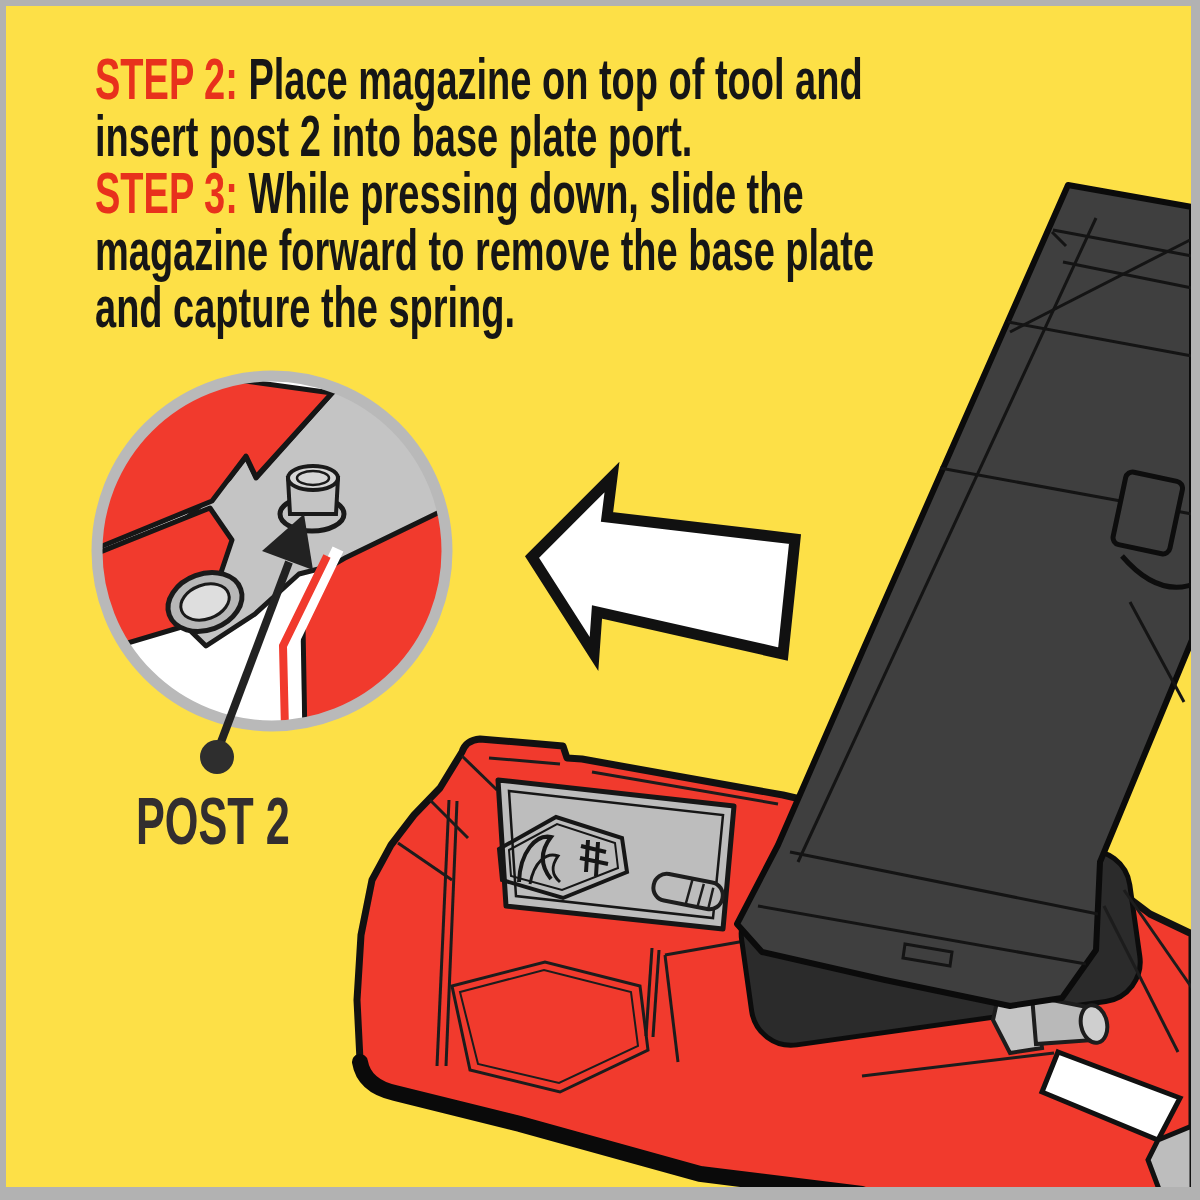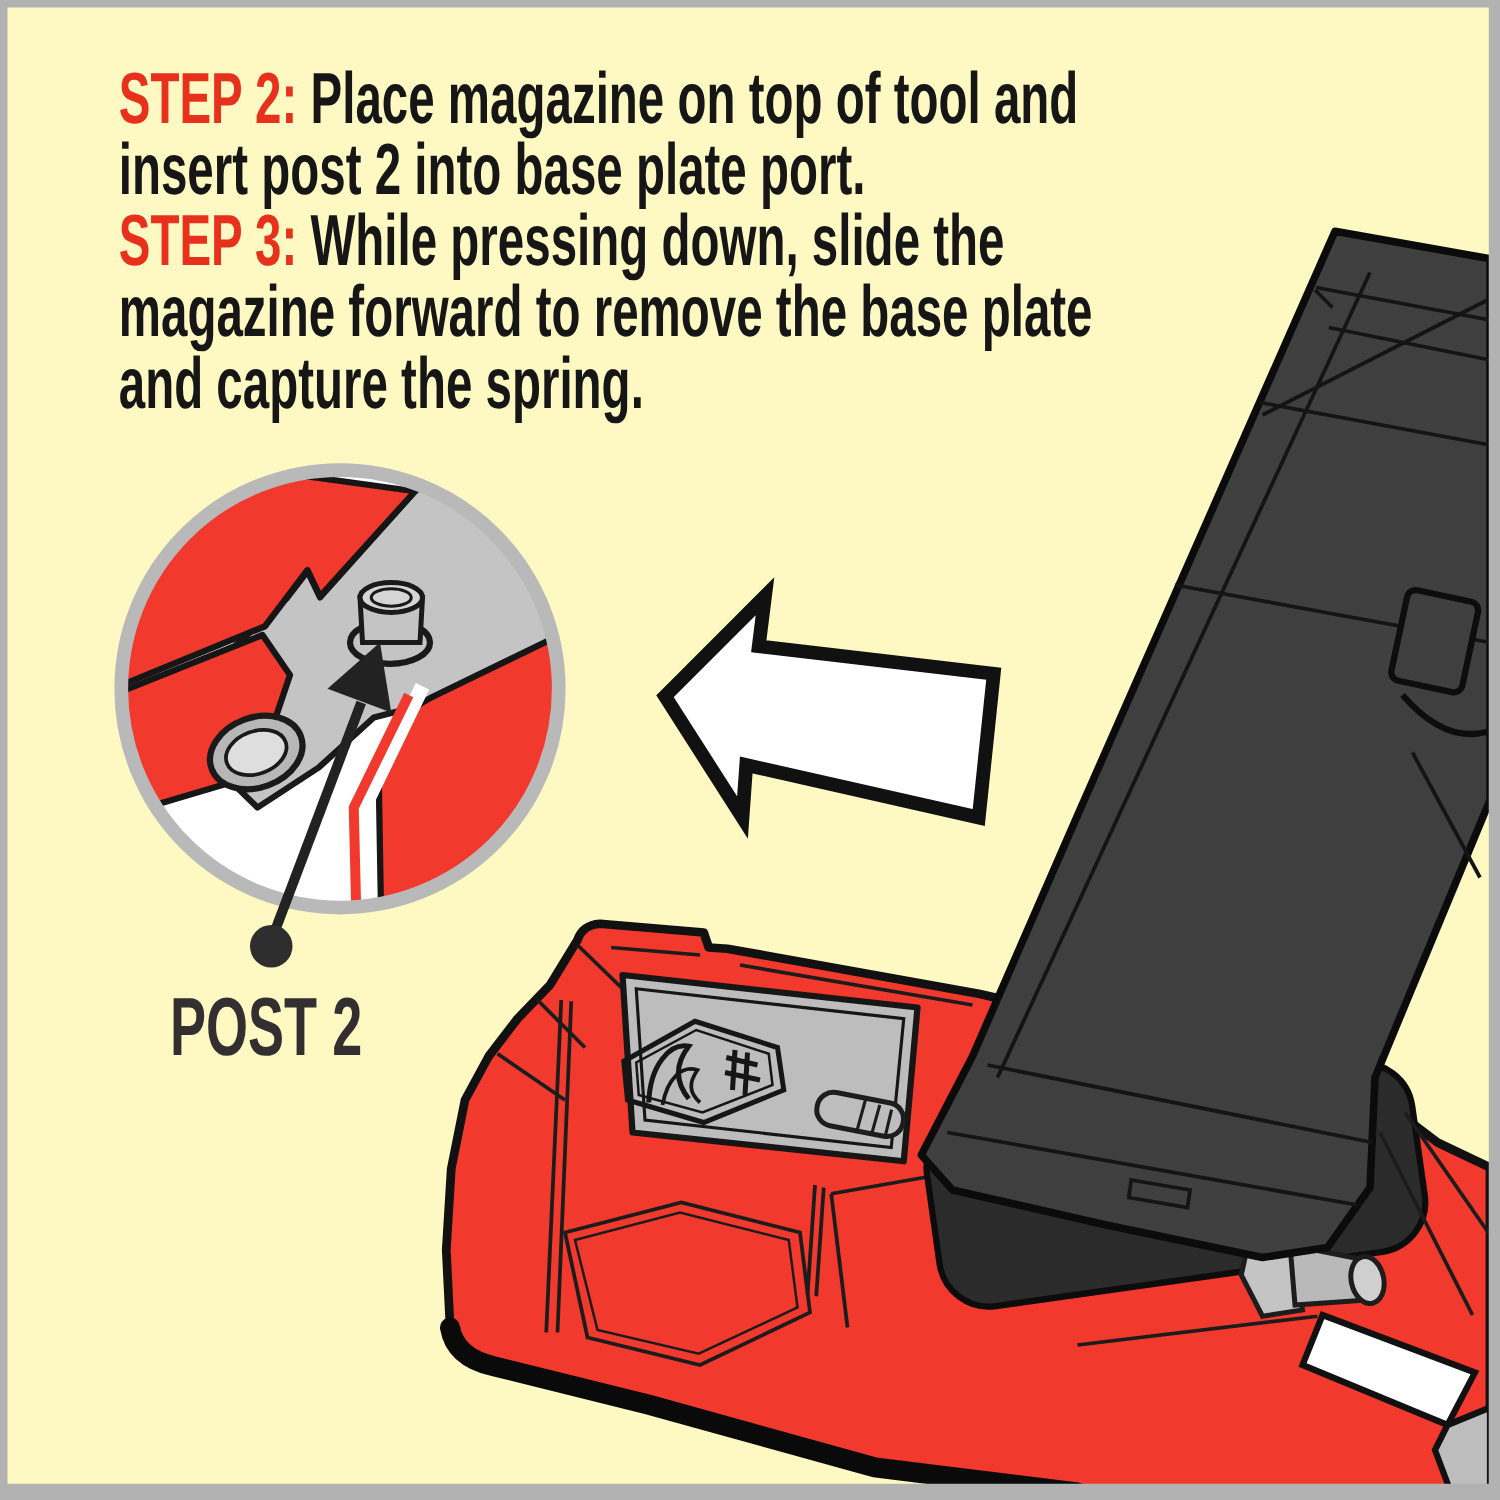--- a/index.html
+++ b/index.html
@@ -1,18 +1,18 @@
 <!DOCTYPE html>
 <html><head>
 <meta charset="utf-8">
 <style>
   html,body{margin:0;padding:0;background:#fff;}
   body{width:1200px;height:1200px;position:relative;overflow:hidden;
        font-family:"Liberation Sans","DejaVu Sans",sans-serif;}
-  .stage{position:absolute;inset:0;background:#fef9c3;}
+  .stage{position:absolute;inset:0;background:#fde047;}
   svg{position:absolute;left:0;top:0;}
   
   .steps{
     position:absolute;left:95px;top:50px;width:1245px;
     transform:scaleX(0.655);transform-origin:left top;
     font-weight:bold;font-size:58px;line-height:57px;
     color:#161616;letter-spacing:0px;
   }
   .steps p{margin:0;}
   .steps .lbl{color:#e8311c;}

